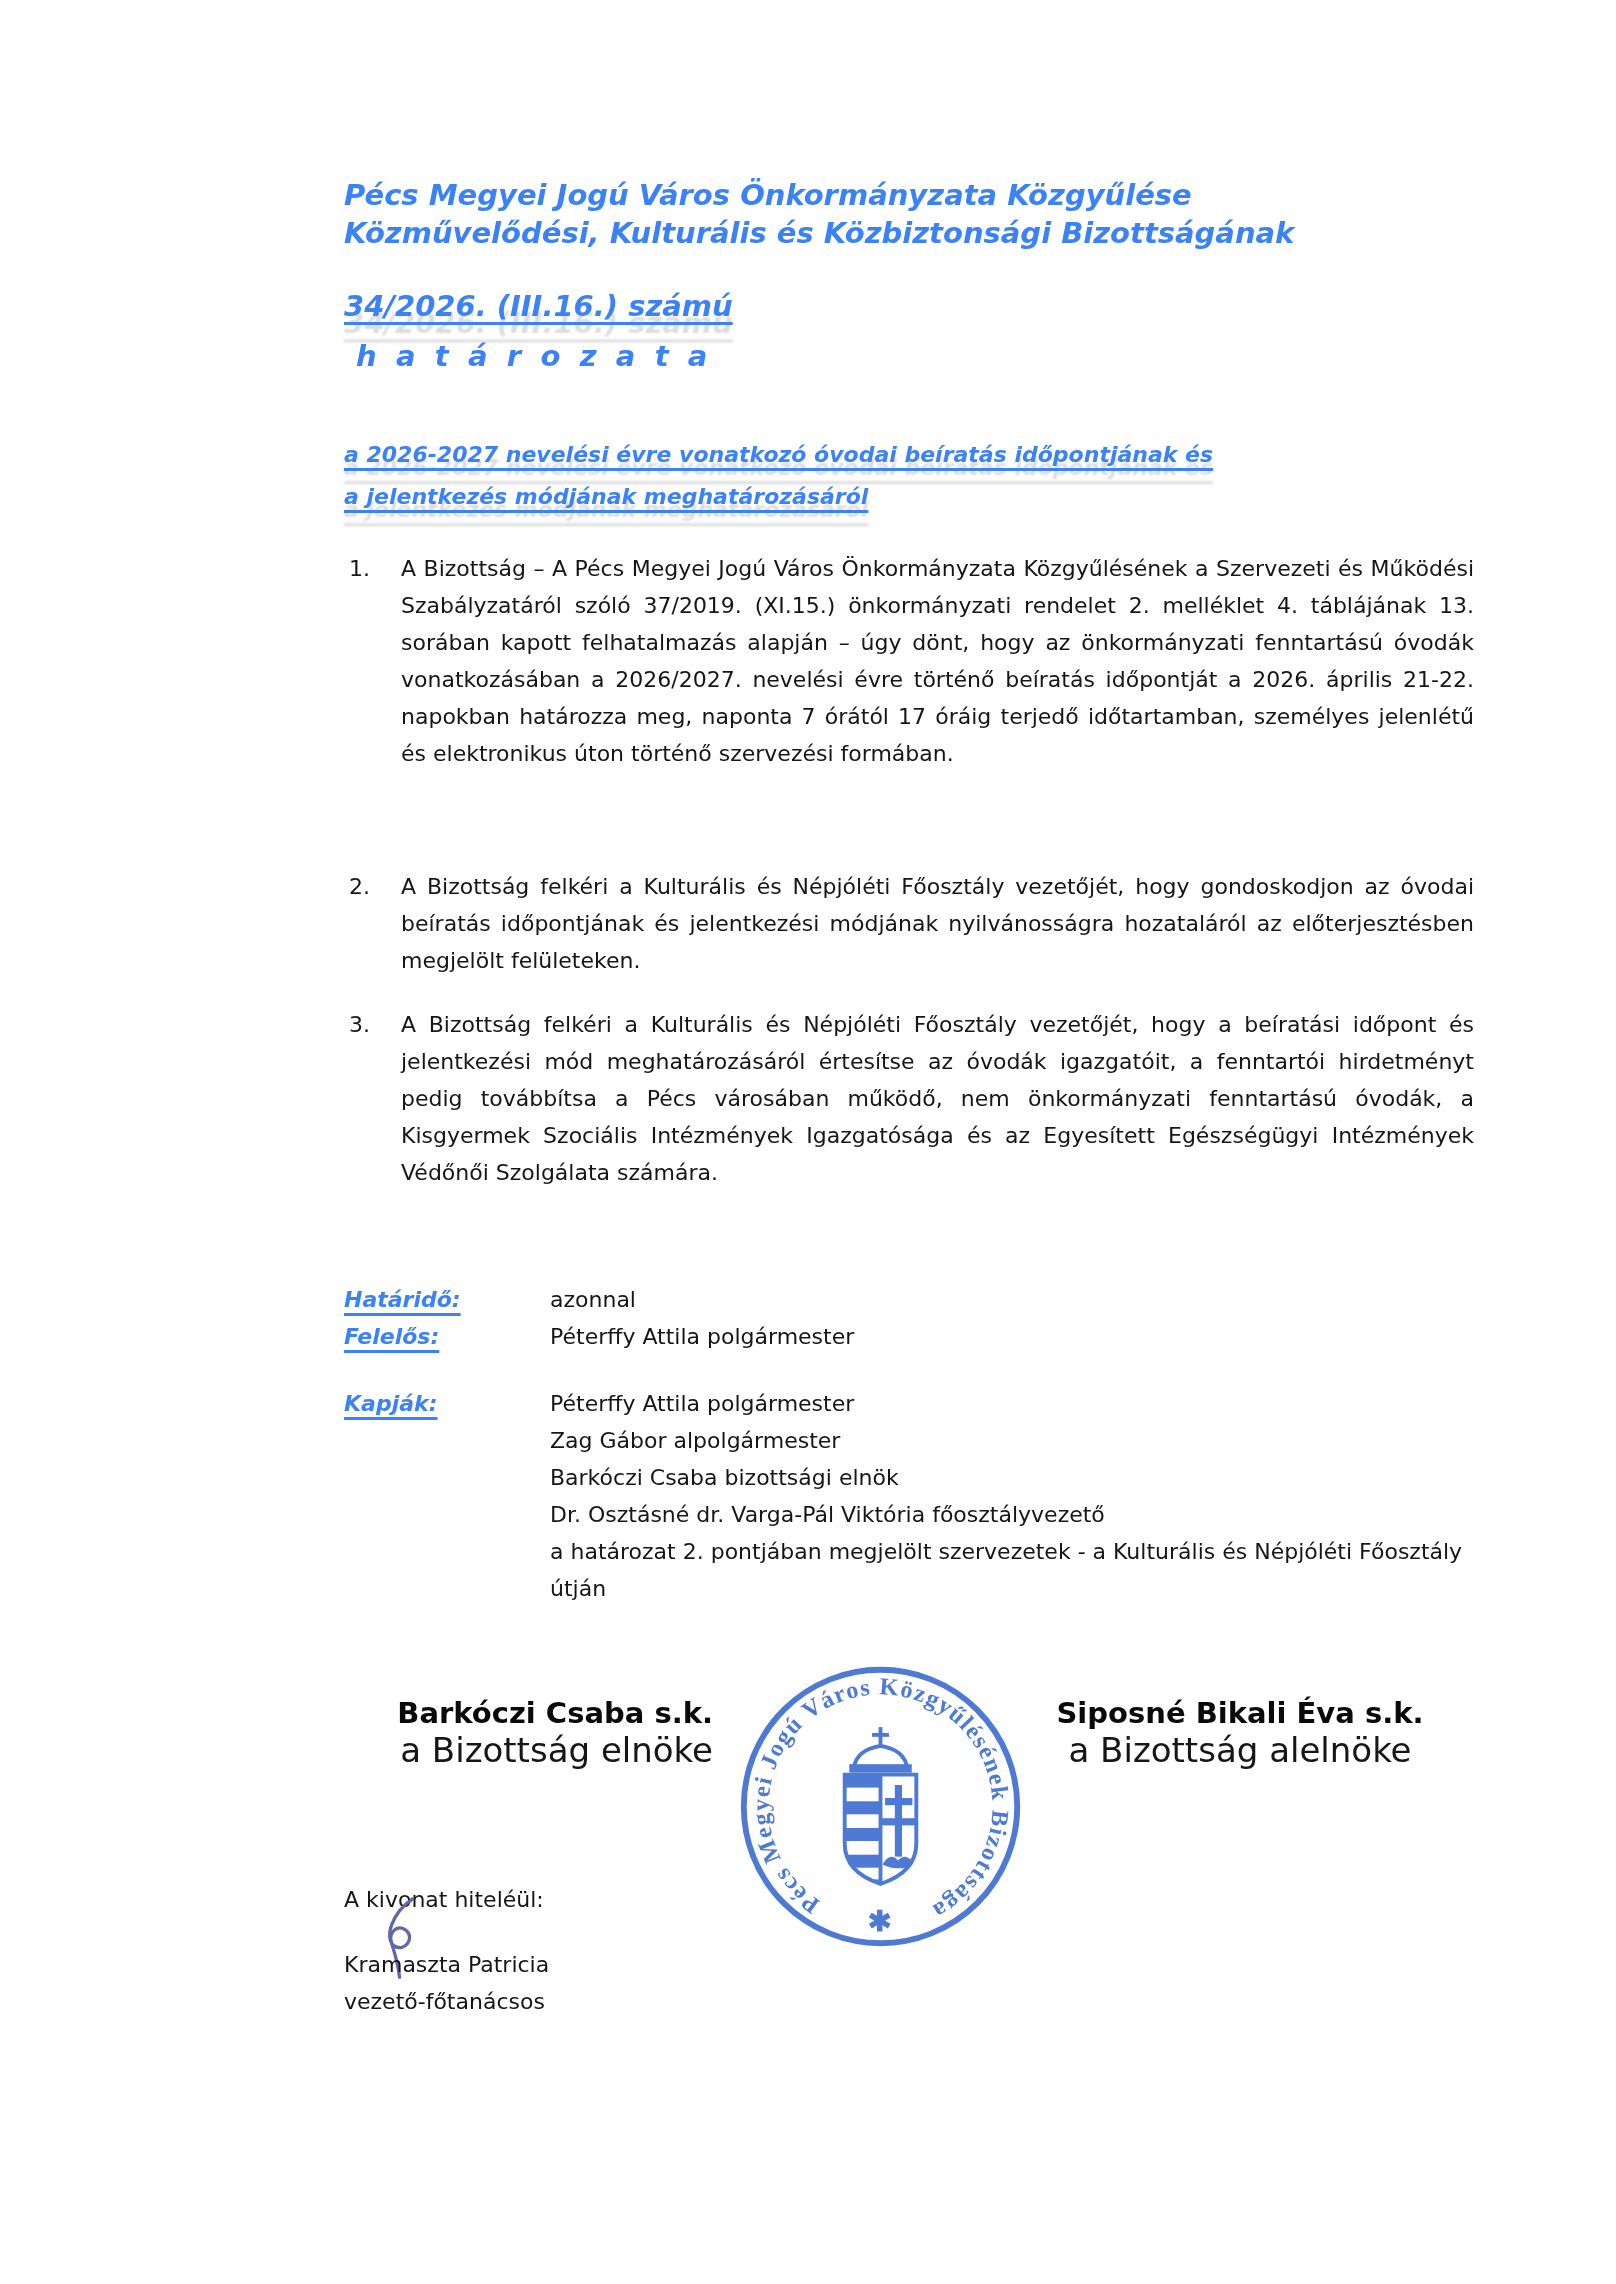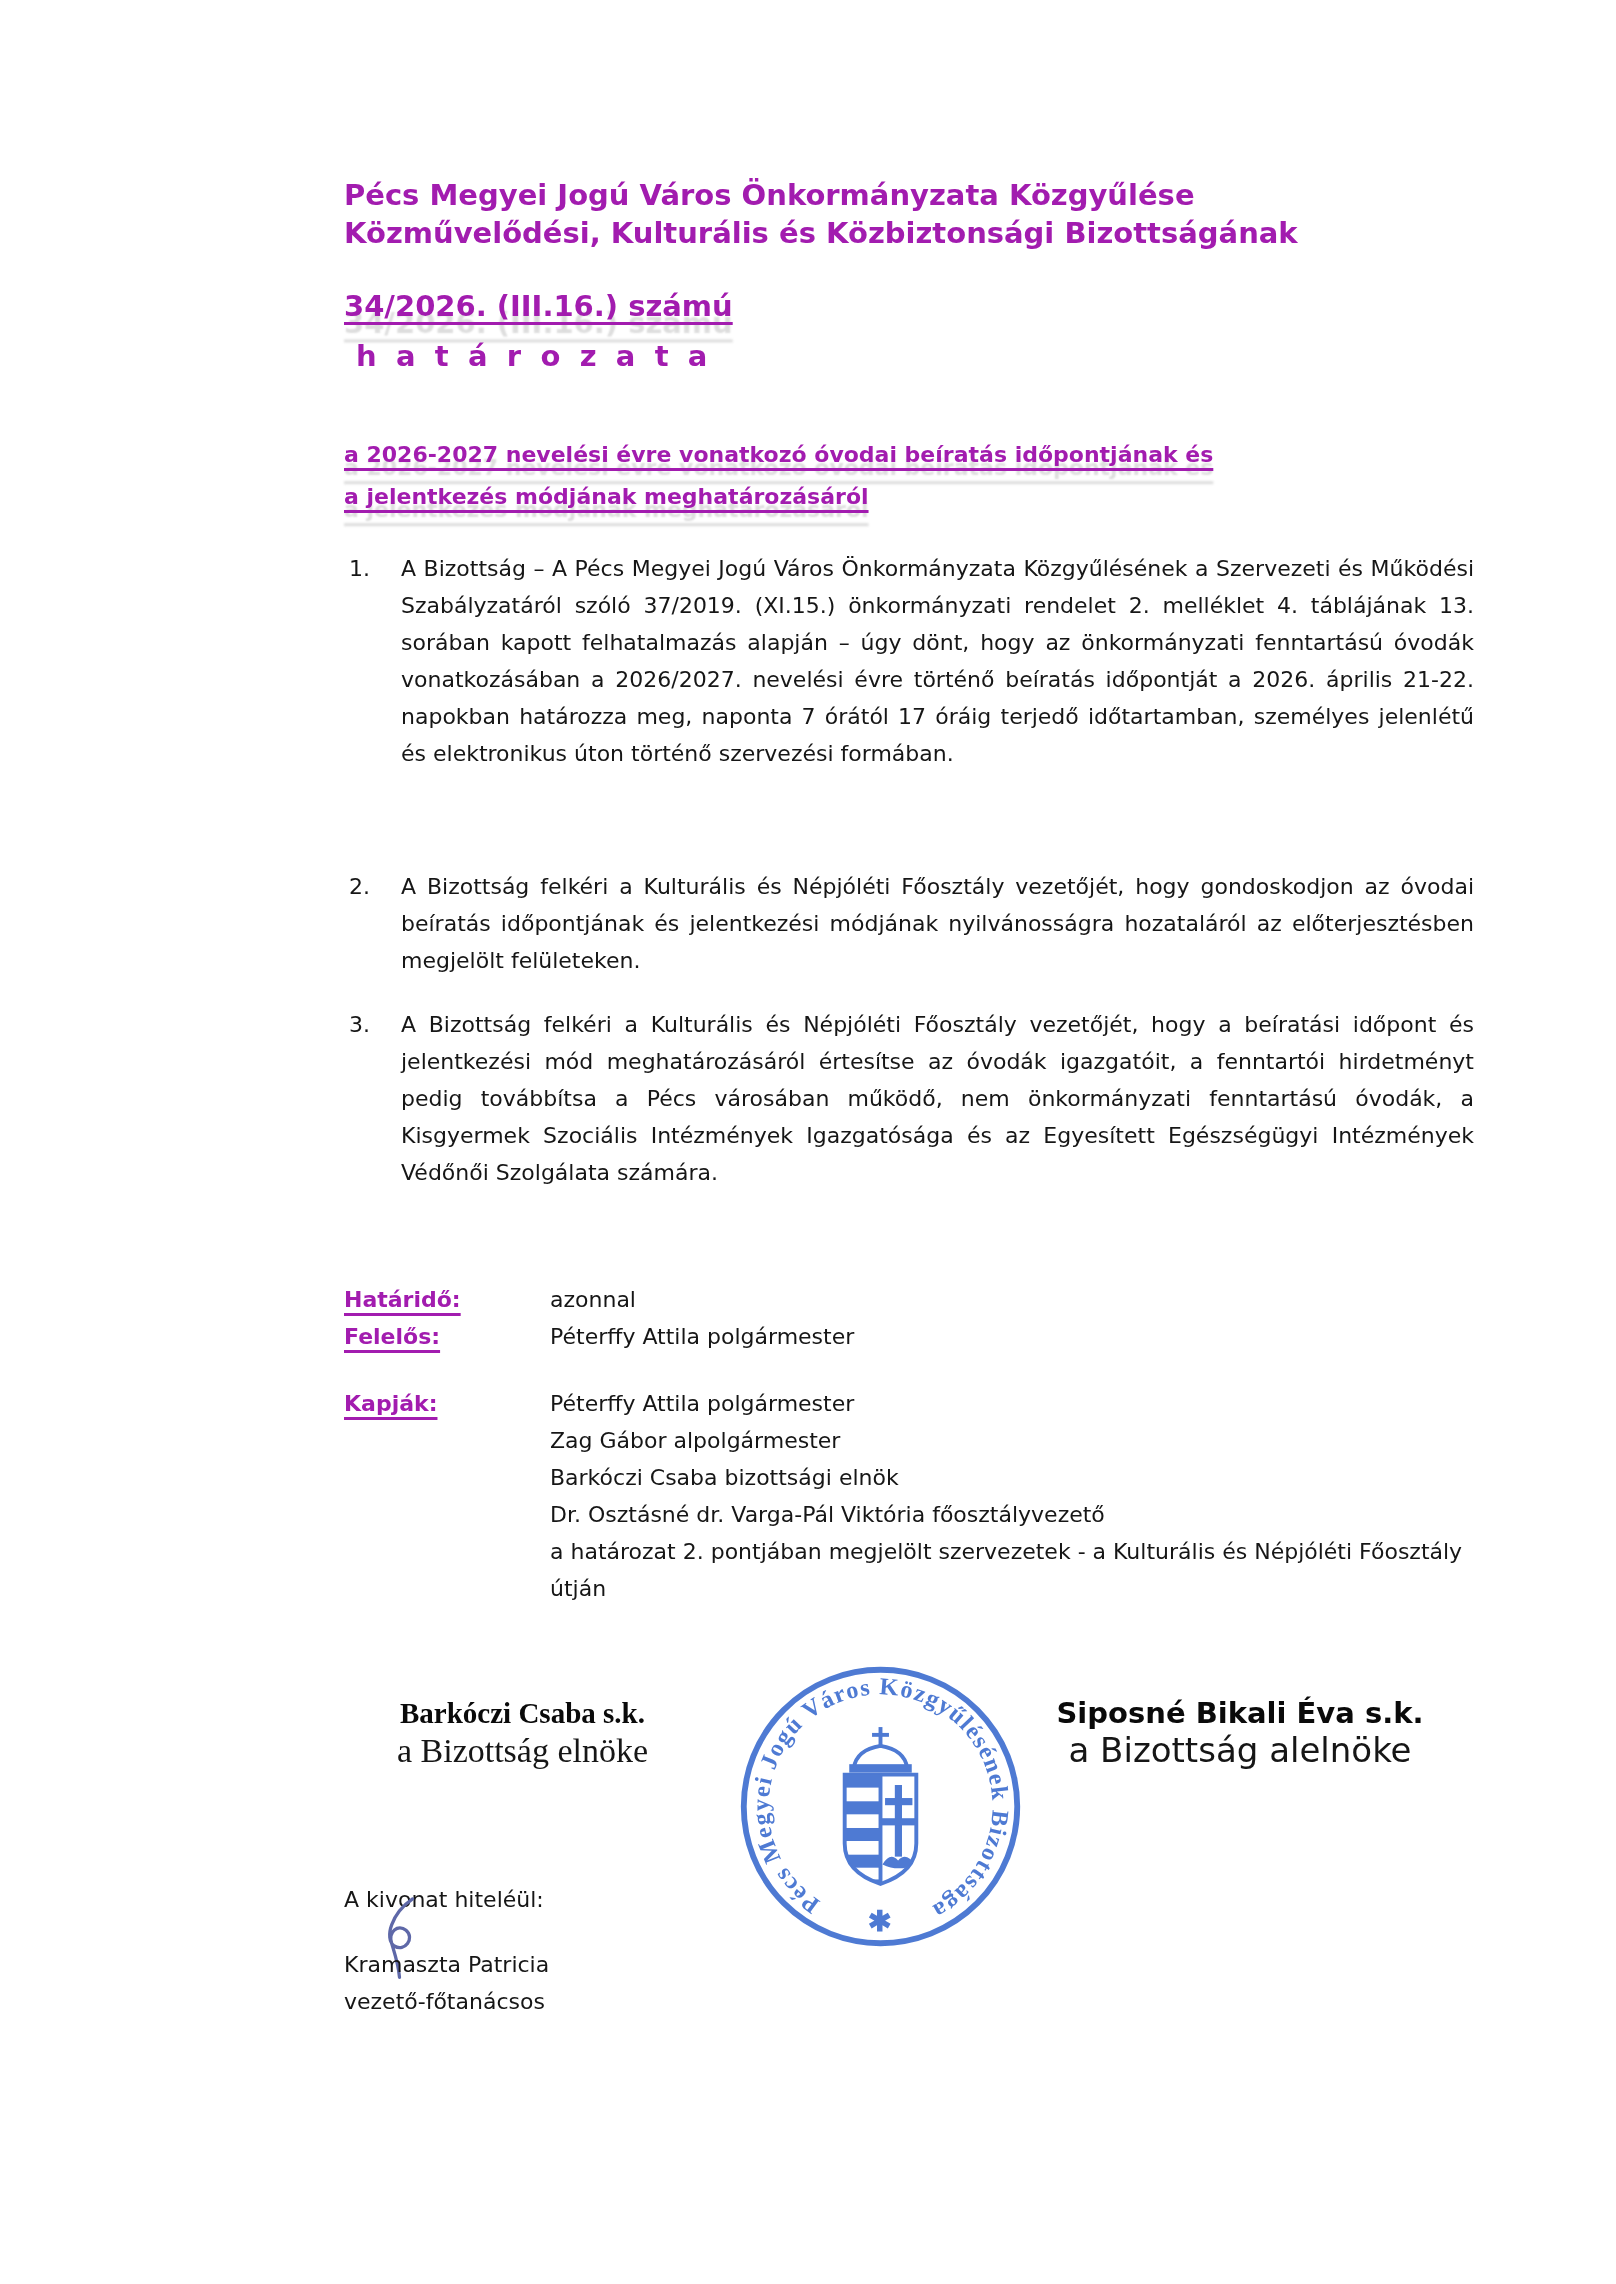--- a/index.html
+++ b/index.html
@@ -6,38 +6,38 @@
   .page{
     position:relative;
     width:1617px;
     height:2284px;
     background:#ffffff;
     font-family:"DejaVu Sans","Liberation Sans",sans-serif;
     color:#161616;
     overflow:hidden;
   }
   .abs{position:absolute;}
-  .b{font-weight:bold;color:#a21caf;}
+  .b{font-weight:bold;color:#3b82f6;font-style:italic;}
   .u{
     text-decoration-line:underline;
     text-decoration-thickness:3.3px;
     text-underline-offset:5.9px;
   }
   .ghost{text-shadow:0 0.60em 2px rgba(30,30,30,0.15);}
   .body-size{font-size:22px;line-height:37px;}
   .head-size{font-size:29px;line-height:37px;}
   .spread{letter-spacing:4.6px;}
   .just{text-align:justify;text-justify:inter-word;}
   .item{left:349px;width:1125px;}
   .item .num{position:absolute;left:0;top:0;}
   .item .itext{margin-left:52px;}
   .inforow{left:344px;width:1127px;}
   .inforow .lab{position:absolute;left:0;top:0;}
   .inforow .val{display:block;margin-left:206px;width:921px;}
-  .sig-left{left:340px;width:365px;text-align:center;font-family:Liberation Serif, serif;}
+  .sig-left{left:348px;width:365px;text-align:right;}
   .sig-right{left:1035px;width:378px;text-align:center;}
   .sig-name{font-size:29px;line-height:37px;font-weight:bold;color:#0a0a0a;}
   .sig-title{font-size:34px;line-height:37px;}
   .stampbox{left:734px;top:1660px;width:293px;height:293px;opacity:0.92;}
   .stamp-ring-text{
     font-family:"Liberation Serif","DejaVu Serif",serif;
     font-weight:bold;
     letter-spacing:2px;
   }
 </style>

